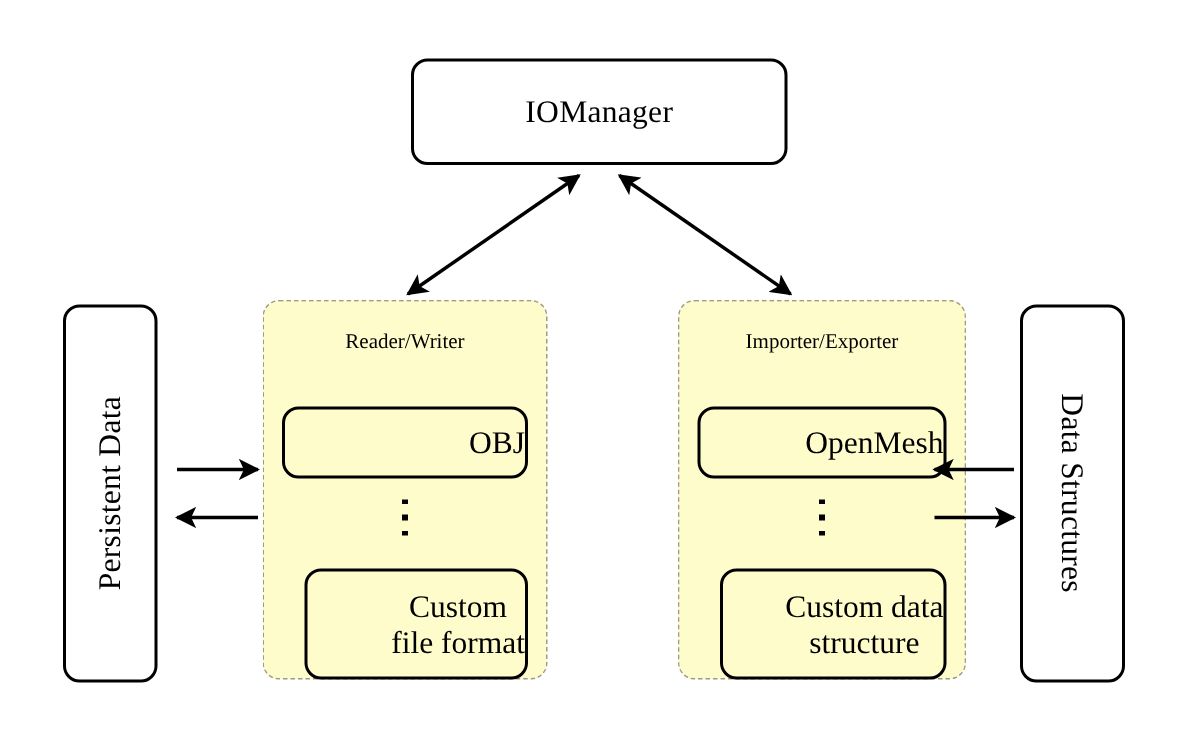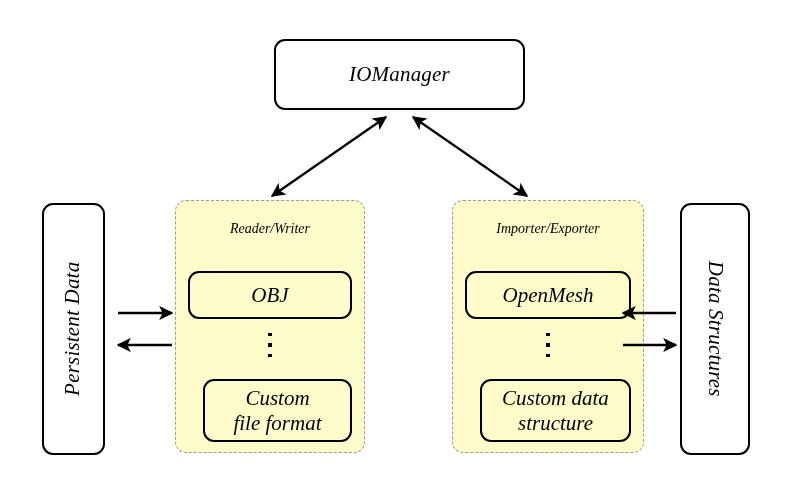--- a/index.html
+++ b/index.html
@@ -14,21 +14,20 @@
     overflow: hidden;
     font-family: "Liberation Serif", "DejaVu Serif", serif;
     color: #000000;
   }
   #diagram {
     position: absolute;
     left: 0;
     top: 0;
     width: 800px;
     height: 489px;
-    font-style: italic;
   }
 
   
   .node {
     position: absolute;
     box-sizing: border-box;
     background: #ffffff;
     border: 2.6px solid #000000;
     border-radius: 11px;
     display: flex;
@@ -108,38 +107,38 @@
 
   
   .inner-box {
     position: absolute;
     box-sizing: border-box;
     background: #fffccc;
     border: 2.6px solid #000000;
     border-radius: 11px;
     display: flex;
     align-items: center;
-    justify-content: center;
+    justify-content: flex-end;
     text-align: center;
   }
   .inner-box .label {
     font-size: 21px;
     line-height: 1.15;
   }
   .inner-top {
     left: 12px;
     right: 12px;
     top: 70px;
     height: 48px;
   }
   .inner-bottom {
     left: 27px;
     right: 12px;
     top: 178px;
-    height: 63px;
+    height: 74px;
   }
 
   
   .vdots {
     position: absolute;
     left: 0;
     right: 0;
     top: 132px;
     display: flex;
     flex-direction: column;

